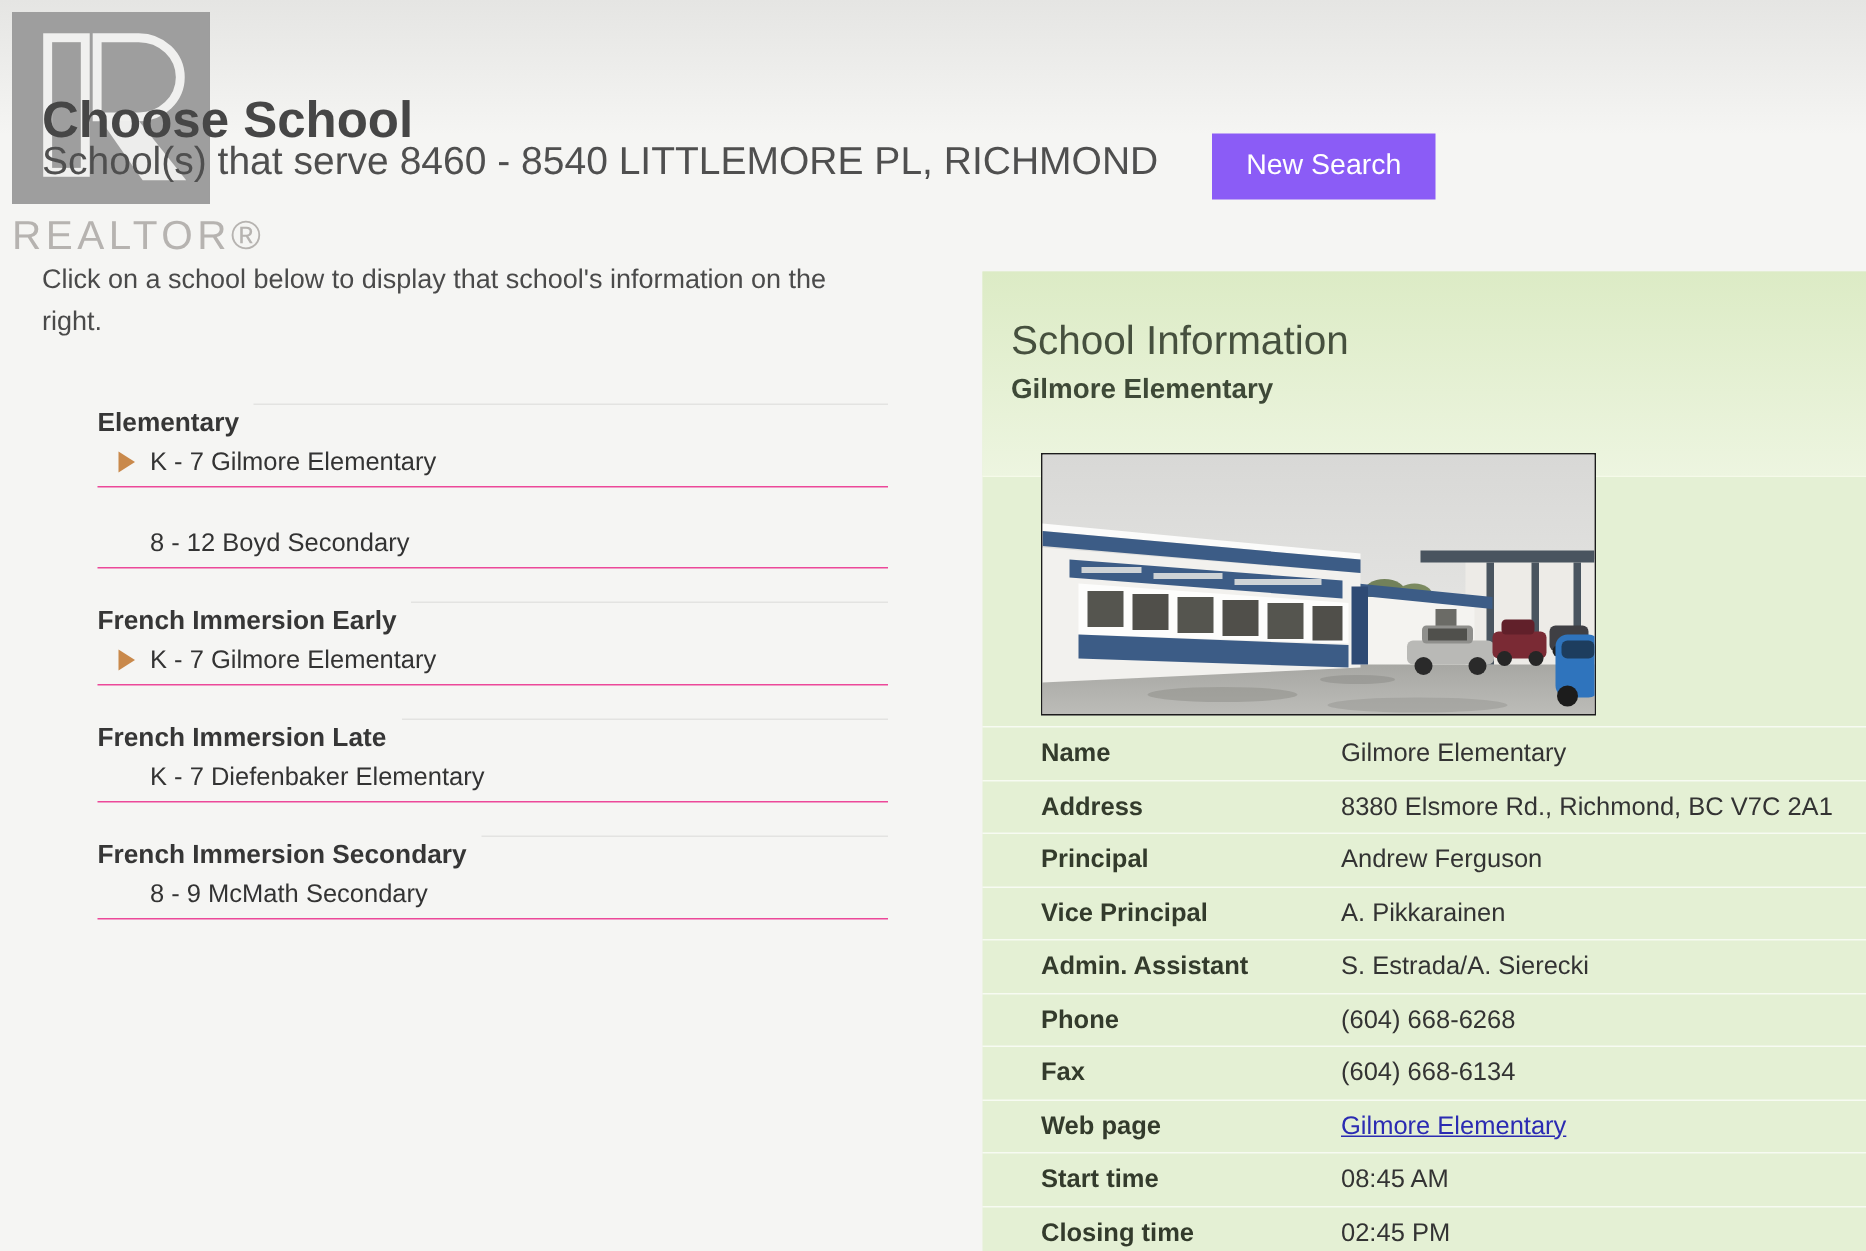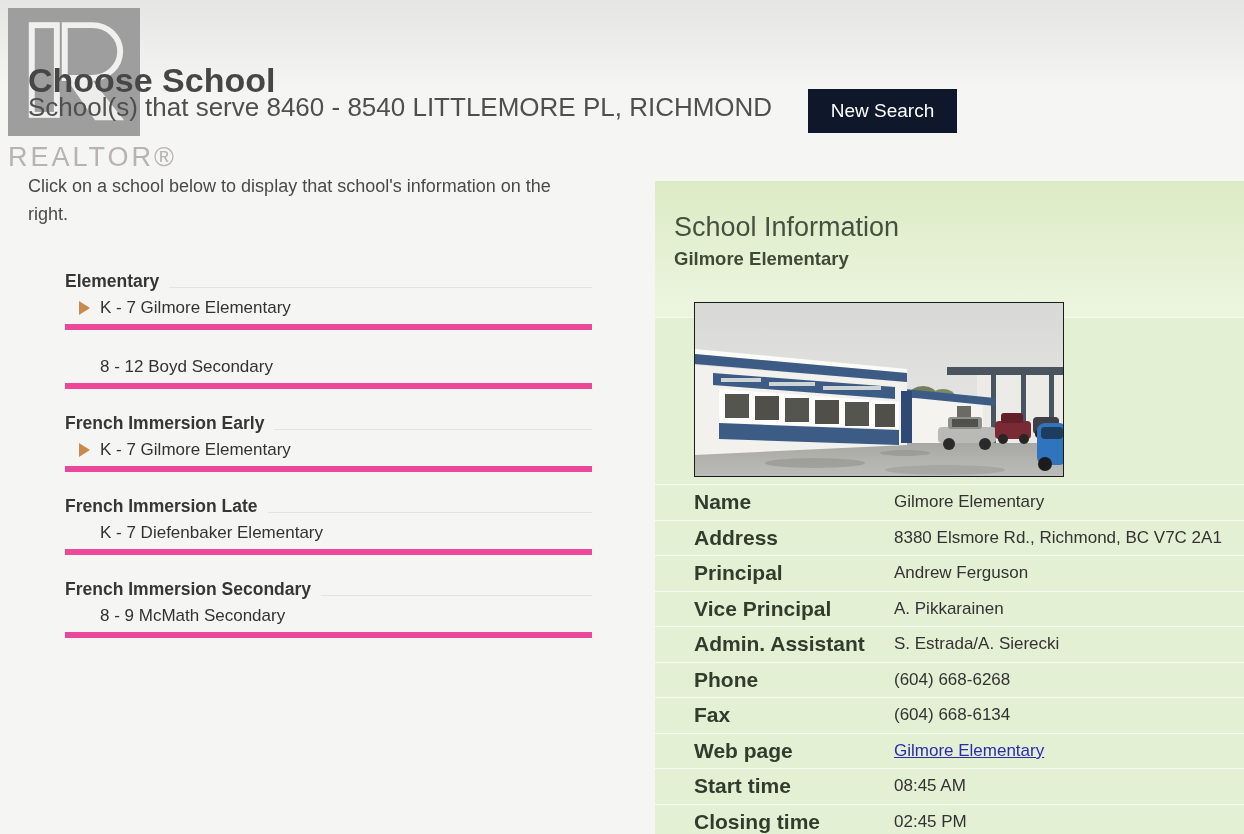--- a/index.html
+++ b/index.html
@@ -22,42 +22,42 @@
   .page-title{
     position:absolute;left:28px;top:38px;z-index:2;
     font-size:34px;color:#464646;
   }
   .page-subtitle{
     position:absolute;left:28px;top:92px;z-index:2;
     font-size:26px;color:#4f4f4f;
   }
   .new-search-btn{
     position:absolute;left:808px;top:89px;width:149px;height:44px;z-index:2;
-    background:#0f172a;border:none;color:#ffffff;font-size:19px;
+    background:#8b5cf6;border:none;color:#ffffff;font-size:19px;
     font-family:"Liberation Sans", sans-serif;cursor:pointer;
     display:flex;align-items:center;justify-content:center;
   }
   
   .instruction{
     position:absolute;left:28px;top:172px;width:560px;
     font-size:18px;line-height:28px;color:#4a4a4a;
   }
   
   .school-list{position:absolute;left:65px;top:269px;width:527px;}
   .group{margin-bottom:22px;}
   .group-heading{
-    display:flex;align-items:flex-end;
+    display:flex;align-items:flex-start;
     font-size:17.5px;font-weight:bold;color:#363636;line-height:24px;
   }
   .group-heading .rule{
     flex:1;border-bottom:1px solid #e3e3e1;margin-left:10px;margin-bottom:5px;
   }
   .school-item{
     position:relative;padding:4px 0 6px 35px;
-    border-bottom:6px solid #ec4899;
+    border-bottom:1px solid #ec4899;
     font-size:17px;color:#333333;line-height:21px;cursor:pointer;
   }
   .school-item .arrow{
     position:absolute;left:14px;top:8px;width:0;height:0;
     border-left:11px solid #c9894b;
     border-top:7px solid transparent;
     border-bottom:7px solid transparent;
   }
   
   .info-panel{
@@ -75,21 +75,21 @@
     position:absolute;left:39px;top:121px;width:368px;height:173px;
     border:1px solid #1c1c1c;background:#dcdcda;
   }
   .photo-frame svg{display:block;}
   .info-table{position:absolute;left:0;top:303px;width:589px;}
   .info-row{
     display:flex;align-items:center;height:34.5px;
     border-top:1px solid rgba(255,255,255,0.7);
     padding-left:39px;
   }
-  .info-label{width:200px;font-size:21px;font-weight:bold;color:#333b2c;}
+  .info-label{width:200px;font-size:17px;font-weight:bold;color:#333b2c;}
   .info-value{font-size:17px;color:#333333;}
   .info-link{font-size:17px;color:#2b2bb2;text-decoration:underline;cursor:pointer;}
 </style>
 </head>
 <body>
 
 <div class="top-gradient"></div>
 
 <div class="watermark">
   <div class="watermark-square">

